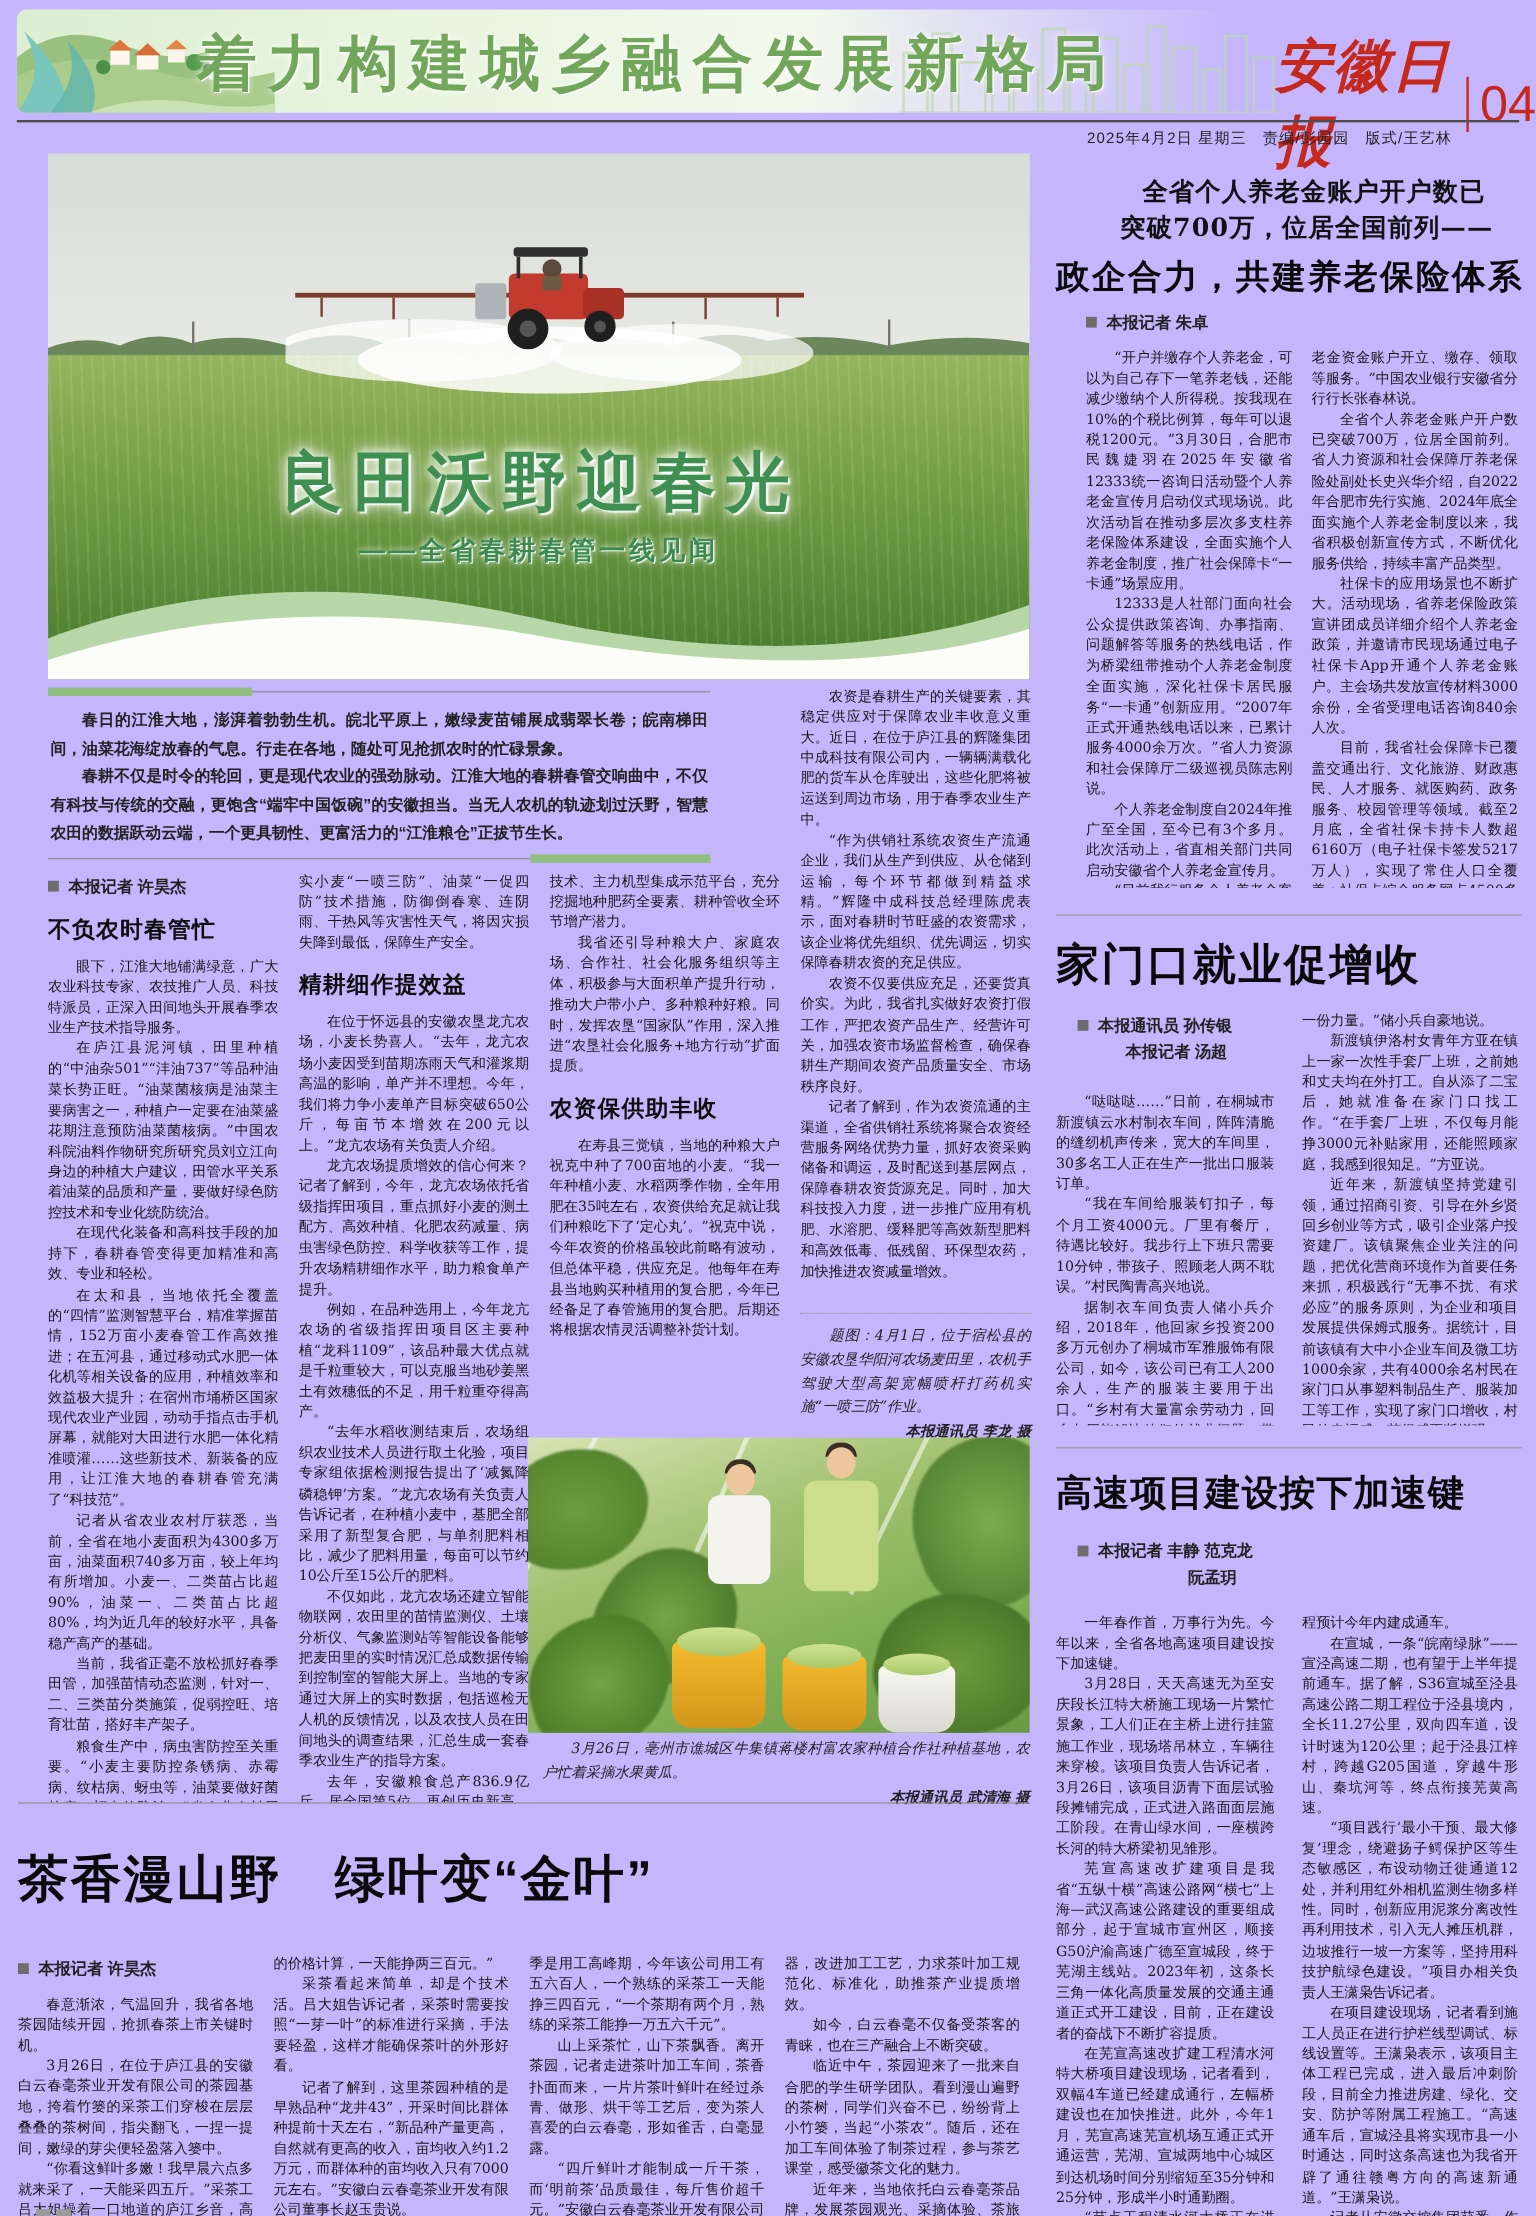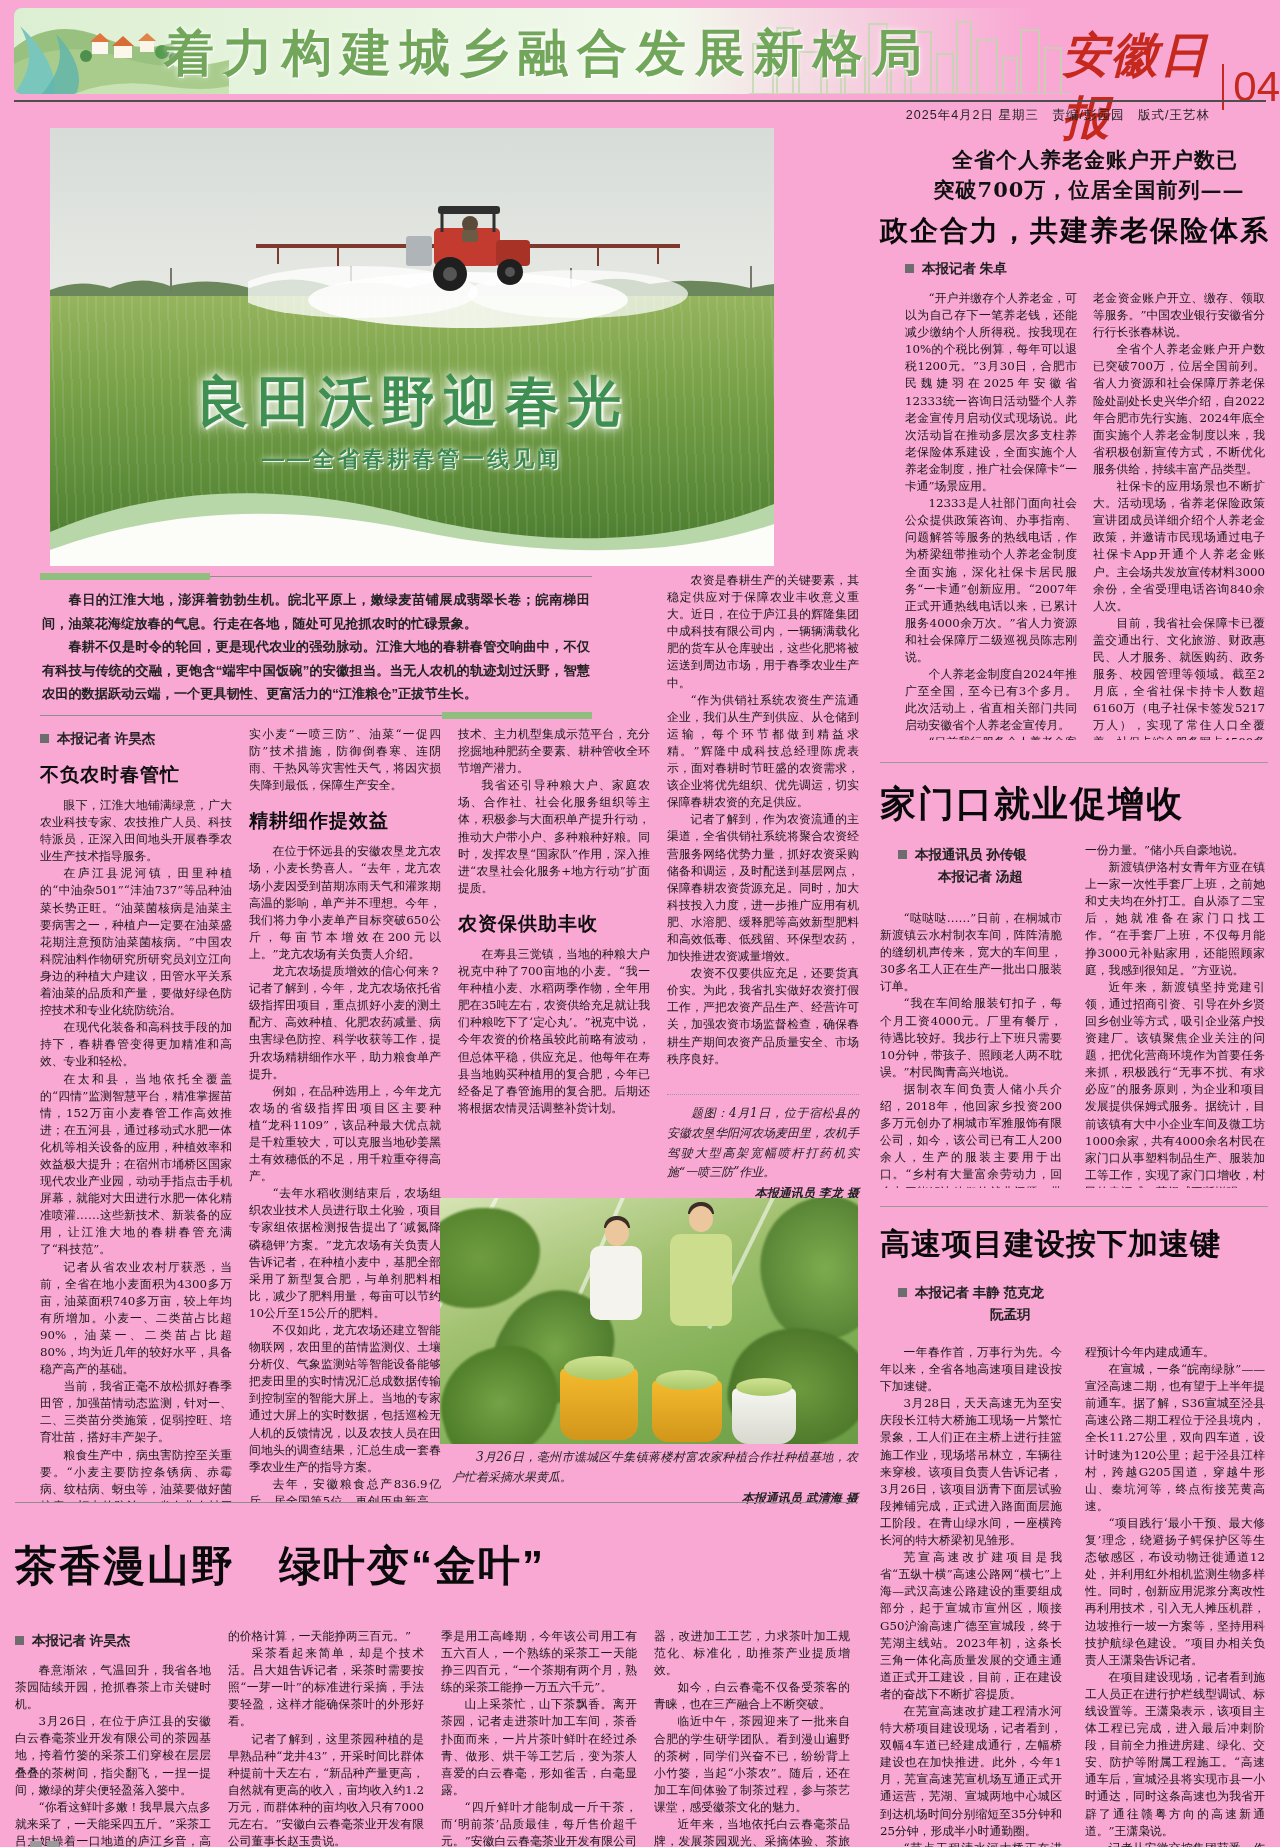--- a/index.html
+++ b/index.html
@@ -1,33 +1,33 @@
 <!DOCTYPE html>
 <html><head>
 <meta charset="utf-8">
 <style>
   html,body{margin:0;padding:0;background:#e8e8e4;}
-  #page{position:relative;width:1280px;height:1847px;background:#f9a8d4;overflow:hidden;
+  #page{position:relative;width:1280px;height:1847px;background:#c4b5fd;overflow:hidden;
         font-family:"DejaVu Serif","Liberation Serif",serif;color:#1b1b1b;}
   
   .banner{position:absolute;left:14px;top:8px;width:1062px;height:86px;border-radius:8px;overflow:hidden;
           background:linear-gradient(90deg,#dcefd2 0%,#e7f4de 30%,#f2f9ec 62%,rgba(252,253,250,0) 96%);}
   .banner-title{position:absolute;left:150px;top:12px;font-family:"Liberation Sans",sans-serif;
           font-weight:900;font-size:50px;letter-spacing:9px;color:#72a65b;
           text-shadow:1px 1px 0 #fff,0 0 6px rgba(255,255,255,.8);white-space:nowrap;}
   .masthead{position:absolute;left:1062px;top:24px;display:flex;align-items:center;}
   .paper-name{font-family:"DejaVu Serif",serif;font-style:italic;font-weight:900;font-size:47px;
           color:#c5281c;letter-spacing:2px;}
   .mast-bar{display:inline-block;width:3px;height:46px;background:#c5281c;margin:0 9px 0 11px;}
   .page-no{font-family:"Liberation Sans",sans-serif;font-weight:300;font-size:42px;color:#c5281c;}
   .header-rule{position:absolute;left:14px;top:100px;width:1252px;height:2px;background:#4d4d4d;}
   .dateline{position:absolute;top:107px;right:70px;font-family:"Liberation Sans",sans-serif;
           font-size:12.5px;color:#222;letter-spacing:1px;}
   
-  .photo-main{position:absolute;left:40px;top:128px;width:724px;height:438px;overflow:hidden;background:#dfe3de;margin-left:10px;}
+  .photo-main{position:absolute;left:40px;top:128px;width:818px;height:438px;overflow:hidden;background:#dfe3de;}
   .sky{position:absolute;left:0;top:0;width:100%;height:172px;background:linear-gradient(#d7dcd9,#e7e9e3);}
   .field{position:absolute;left:0;top:168px;width:100%;height:270px;
          background:linear-gradient(#96b45e,#7aa349 32%,#5e8d3a 68%,#47792d);}
   .field-tex{position:absolute;left:0;top:168px;width:100%;height:270px;opacity:.25;
          background:repeating-linear-gradient(88deg,rgba(255,255,255,.35) 0 2px,rgba(0,0,0,0) 2px 9px);}
   .photo-title{position:absolute;left:0;top:238px;width:100%;text-align:center;
          font-family:"Liberation Sans",sans-serif;font-weight:900;font-size:54px;letter-spacing:8px;color:#3f8f52;
          text-shadow:0 0 8px #fff,0 0 16px #fff,2px 2px 1px rgba(255,255,255,.85);}
   .photo-subtitle{position:absolute;left:0;top:316px;width:100%;text-align:center;
          font-family:"Liberation Sans",sans-serif;font-weight:800;font-size:22px;letter-spacing:3px;color:#3c8a50;
@@ -217,22 +217,22 @@
       </div>
     <div class="subhead">农资保供助丰收</div>
     <div>
         <p class="para">在寿县三觉镇，当地的种粮大户祝克中种了700亩地的小麦。“我一年种植小麦、水稻两季作物，全年用肥在35吨左右，农资供给充足就让我们种粮吃下了‘定心丸’。”祝克中说，今年农资的价格虽较此前略有波动，但总体平稳，供应充足。他每年在寿县当地购买种植用的复合肥，今年已经备足了春管施用的复合肥。后期还将根据农情灵活调整补货计划。</p>
       </div>
   </div>
   <div class="col" style="left:667px;top:572px;width:192px;height:518px">
     <div>
         <p class="para">农资是春耕生产的关键要素，其稳定供应对于保障农业丰收意义重大。近日，在位于庐江县的辉隆集团中成科技有限公司内，一辆辆满载化肥的货车从仓库驶出，这些化肥将被运送到周边市场，用于春季农业生产中。</p>
         <p class="para">“作为供销社系统农资生产流通企业，我们从生产到供应、从仓储到运输，每个环节都做到精益求精。”辉隆中成科技总经理陈虎表示，面对春耕时节旺盛的农资需求，该企业将优先组织、优先调运，切实保障春耕农资的充足供应。</p>
+        <p class="para">农资不仅要供应充足，还要货真价实。为此，我省扎实做好农资打假工作，严把农资产品生产、经营许可关，加强农资市场监督检查，确保春耕生产期间农资产品质量安全、市场秩序良好。</p>
         <p class="para">记者了解到，作为农资流通的主渠道，全省供销社系统将聚合农资经营服务网络优势力量，抓好农资采购储备和调运，及时配送到基层网点，保障春耕农资货源充足。同时，加大科技投入力度，进一步推广应用有机肥、水溶肥、缓释肥等高效新型肥料和高效低毒、低残留、环保型农药，加快推进农资减量增效。</p>
-        <p class="para">农资不仅要供应充足，还要货真价实。为此，我省扎实做好农资打假工作，严把农资产品生产、经营许可关，加强农资市场监督检查，确保春耕生产期间农资产品质量安全、市场秩序良好。</p>
       </div>
   </div>
   <div class="timu">
     <p class="caption">题图：4月1日，位于宿松县的安徽农垦华阳河农场麦田里，农机手驾驶大型高架宽幅喷杆打药机实施“一喷三防”作业。</p>
     <div class="credit">本报通讯员 李龙 摄</div>
   </div>
 
   <div class="photo-cuke">
     <div class="beam" style="left:20px;top:-10px;width:4px;height:150px;transform:rotate(28deg)"></div>
     <div class="beam" style="left:150px;top:-16px;width:4px;height:170px;transform:rotate(24deg)"></div>

